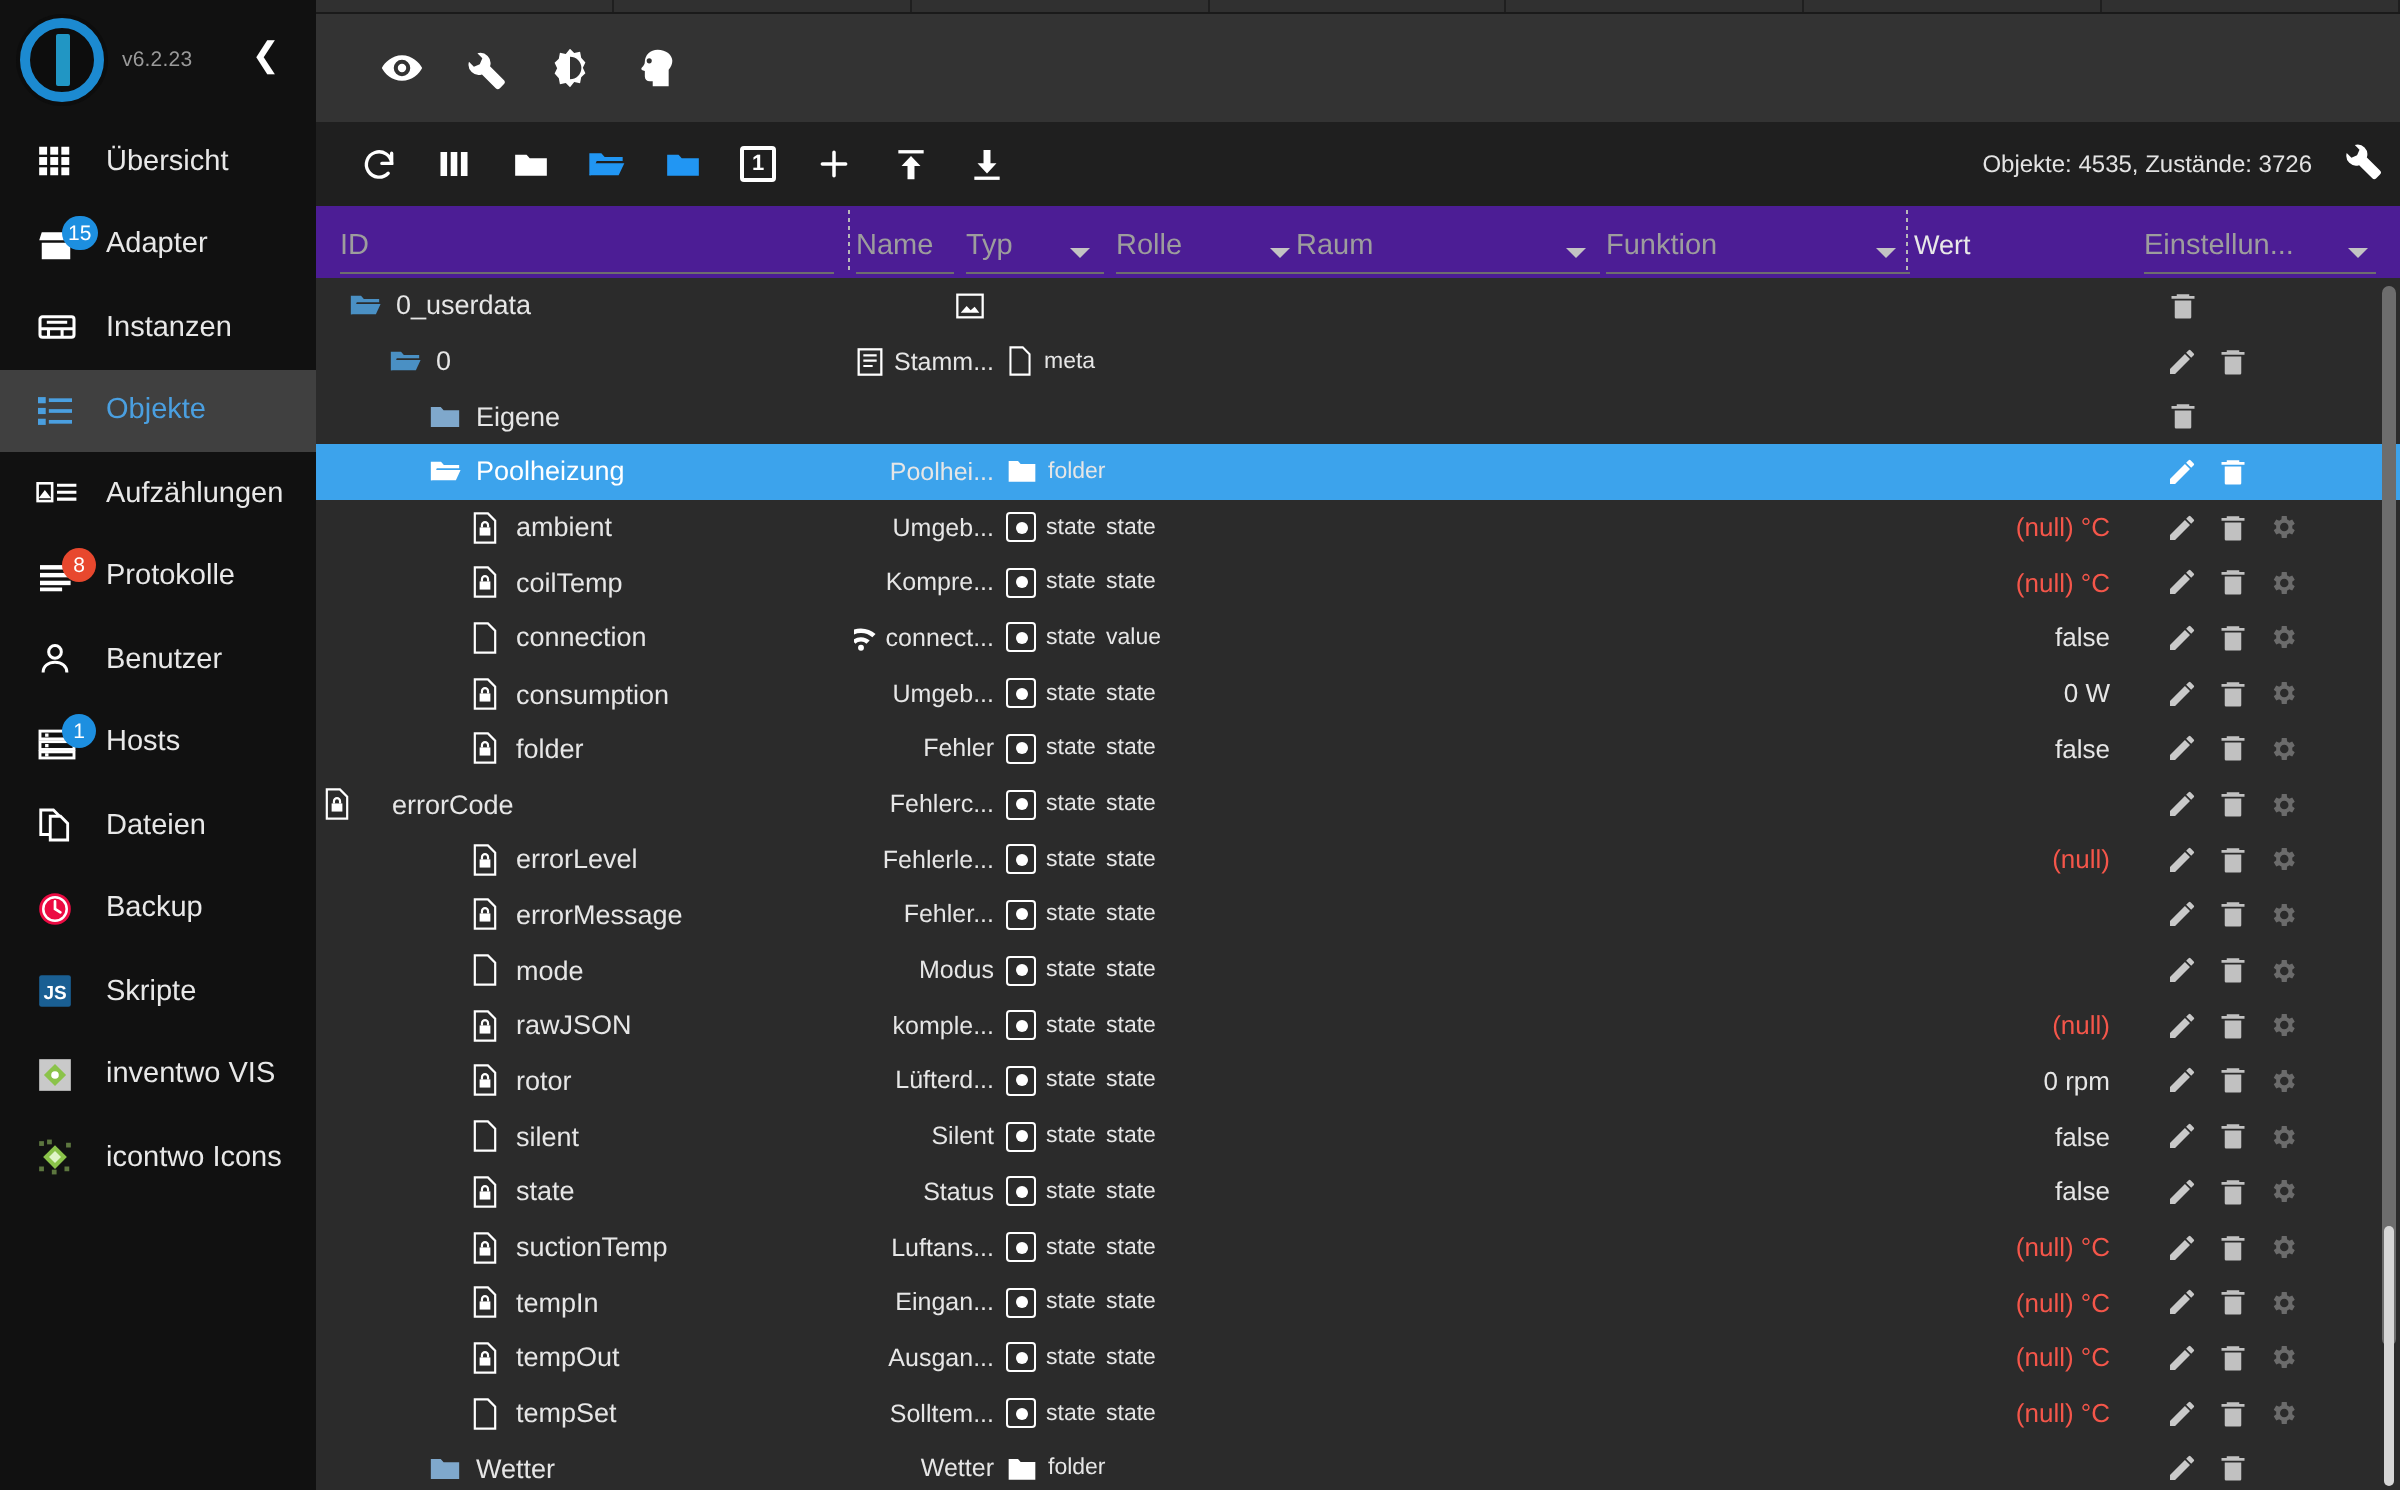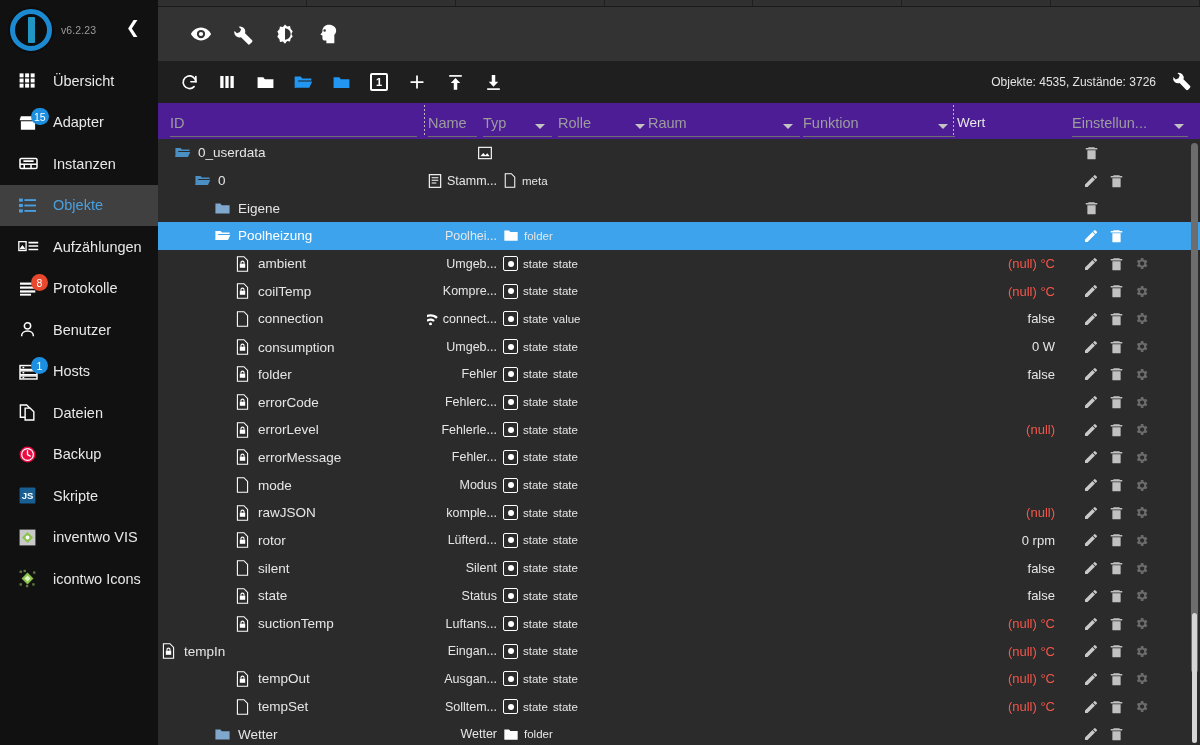--- a/index.html
+++ b/index.html
@@ -751,21 +751,21 @@
                 </svg>
               </span>
               <span class="actico gear">
                 <svg width="15" height="15" viewBox="0 0 24 24" fill="currentColor">
                   <path d="M19.4 13a7.6 7.6 0 0 0 0-2l2-1.6-2-3.4-2.4 1a7.7 7.7 0 0 0-1.7-1L15 3.2H11l-.3 2.7a7.7 7.7 0 0 0-1.7 1l-2.4-1-2 3.4L6.6 11a7.6 7.6 0 0 0 0 2l-2 1.6 2 3.4 2.4-1a7.7 7.7 0 0 0 1.7 1l.3 2.7h4l.3-2.7a7.7 7.7 0 0 0 1.7-1l2.4 1 2-3.4zM13 15.4A3.4 3.4 0 1 1 13 8.6a3.4 3.4 0 0 1 0 6.8z"></path>
                 </svg>
               </span>
             </div>
           </div>
           <div class="row">
-    <div class="col-id" style="padding-left:74px;">
+    <div class="col-id" style="gap:12px;">
       <span class="id-ico">
                 <svg width="15" height="16" viewBox="0 0 20 22" fill="none" stroke="#ffffff" stroke-width="1.5">
         <path d="M3 1h9l5 5v15H3z"></path>
                   <rect x="6.3" y="10.6" width="7.4" height="5.6" fill="#ffffff" stroke="none"></rect>
         <path d="M7.9 10.6V9.1a2.1 2.1 0 0 1 4.2 0v1.5"></path>
                 </svg>
               </span>
       <span>errorCode</span>
     </div>
     <div class="col-name">
@@ -1116,21 +1116,21 @@
                 </svg>
               </span>
               <span class="actico gear">
                 <svg width="15" height="15" viewBox="0 0 24 24" fill="currentColor">
                   <path d="M19.4 13a7.6 7.6 0 0 0 0-2l2-1.6-2-3.4-2.4 1a7.7 7.7 0 0 0-1.7-1L15 3.2H11l-.3 2.7a7.7 7.7 0 0 0-1.7 1l-2.4-1-2 3.4L6.6 11a7.6 7.6 0 0 0 0 2l-2 1.6 2 3.4 2.4-1a7.7 7.7 0 0 0 1.7 1l.3 2.7h4l.3-2.7a7.7 7.7 0 0 0 1.7-1l2.4 1 2-3.4zM13 15.4A3.4 3.4 0 1 1 13 8.6a3.4 3.4 0 0 1 0 6.8z"></path>
                 </svg>
               </span>
             </div>
           </div>
           <div class="row">
-    <div class="col-id" style="">
+    <div class="col-id" style="padding-left:74px;">
       <span class="id-ico">
                 <svg width="15" height="16" viewBox="0 0 20 22" fill="none" stroke="#ffffff" stroke-width="1.5">
         <path d="M3 1h9l5 5v15H3z"></path>
                   <rect x="6.3" y="10.6" width="7.4" height="5.6" fill="#ffffff" stroke="none"></rect>
         <path d="M7.9 10.6V9.1a2.1 2.1 0 0 1 4.2 0v1.5"></path>
                 </svg>
               </span>
       <span>tempIn</span>
     </div>
     <div class="col-name">

